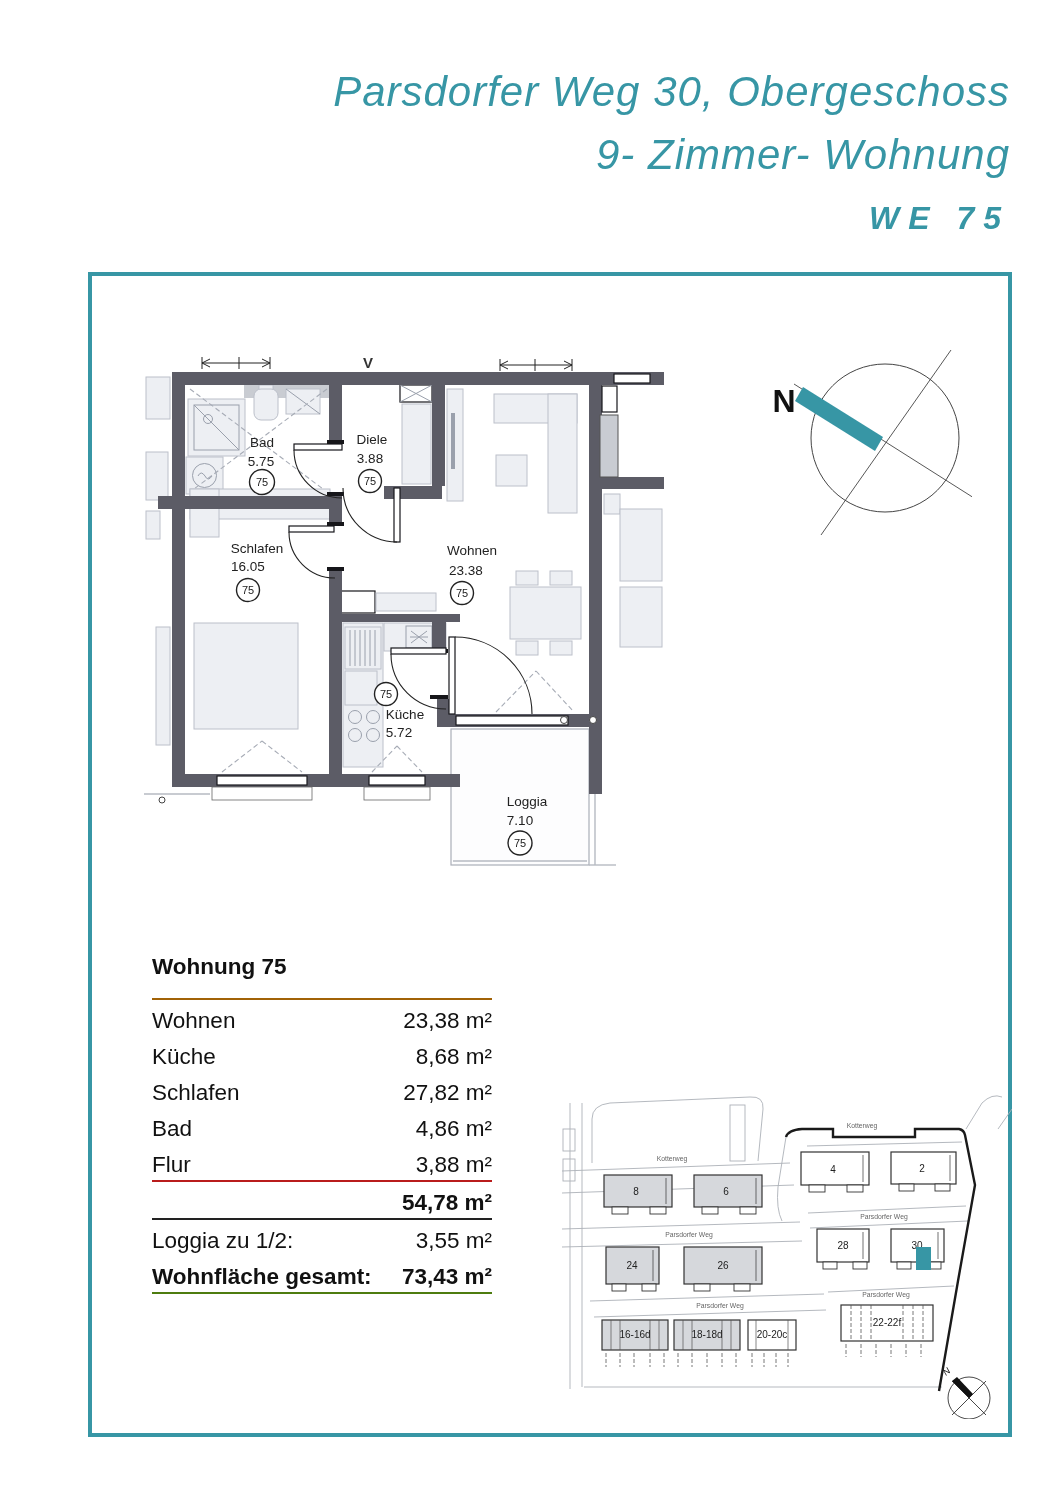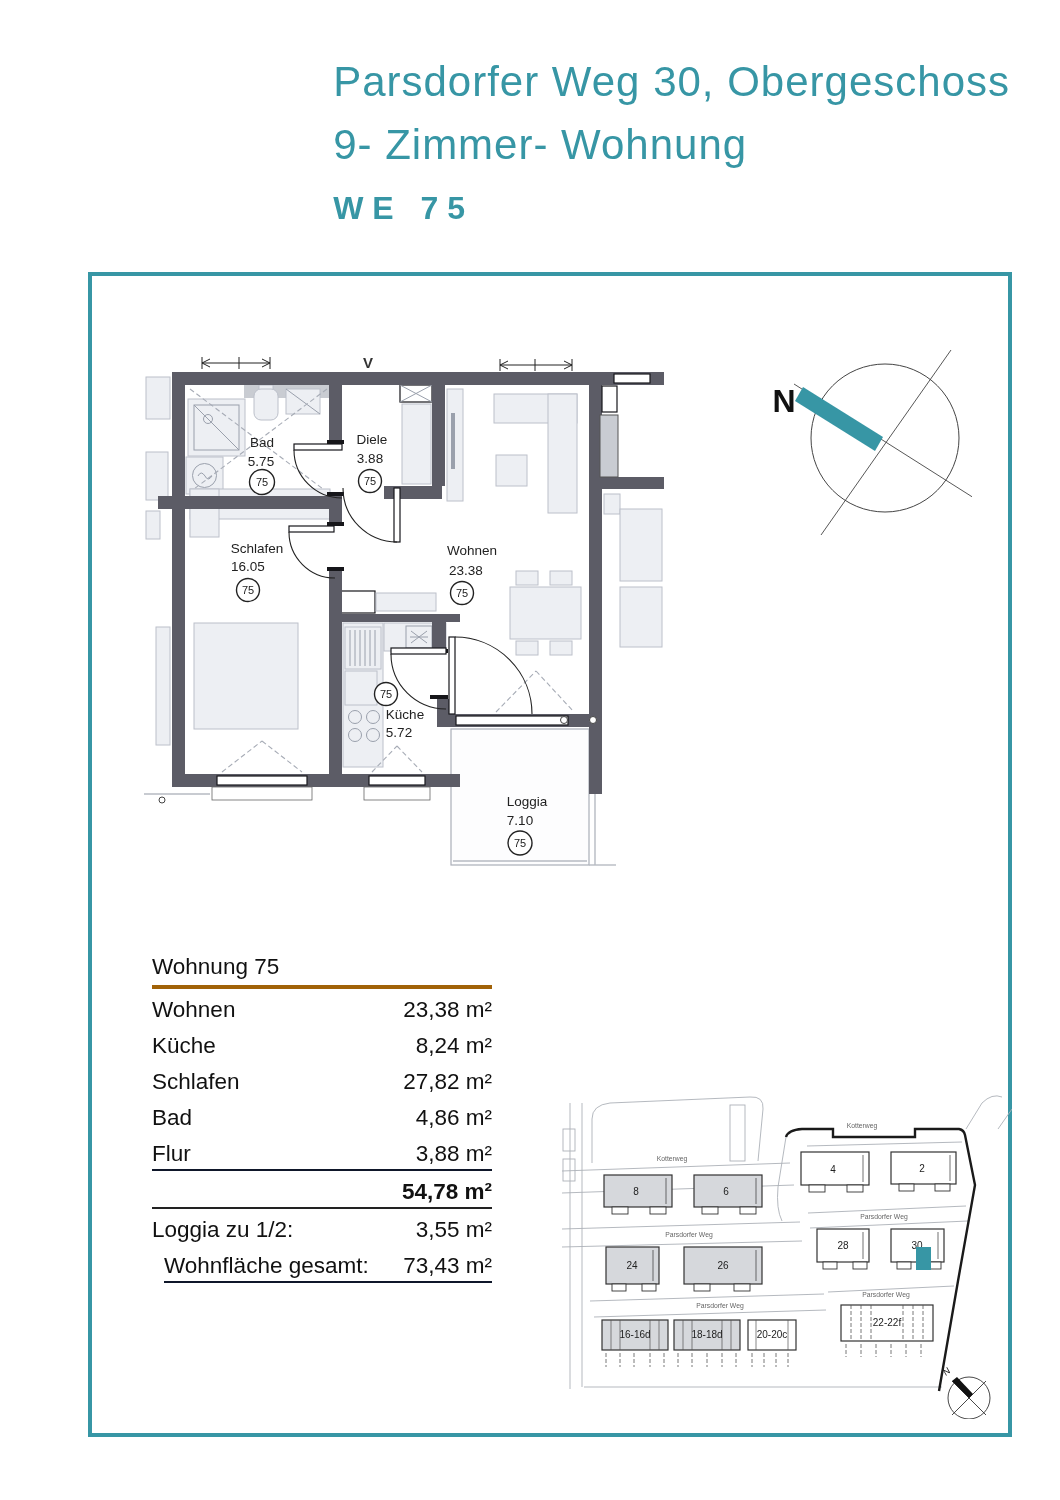--- a/index.html
+++ b/index.html
@@ -1,17 +1,17 @@
 <!DOCTYPE html>
 <html><head>
 <meta charset="utf-8">
 <style>
   html,body{margin:0;padding:0;background:#fff;}
   body{width:1060px;height:1500px;position:relative;font-family:"Liberation Sans",sans-serif;}
-  .title-block{position:absolute;top:50px;right:50px;color:#3796A5;}
+  .title-block{position:absolute;top:60px;right:50px;text-align:right;color:#3796A5;font-style:italic;}
   .title-l1,.title-l2{font-size:42px;line-height:63px;font-weight:500;letter-spacing:1px;}
   .title-l3{font-size:32px;line-height:64px;font-weight:bold;letter-spacing:9px;}
   .frame{position:absolute;left:88px;top:272px;width:916px;height:1157px;border:4px solid #3796A5;background:#fff;}
   svg{font-family:"Liberation Sans",sans-serif;}
   .plan-svg{position:absolute;left:52px;top:73px;}
   .compass-svg{position:absolute;left:550px;top:60px;}
   .site-svg{position:absolute;left:470px;top:813px;}
   
   .w{fill:#5C5C66;}
   .jamb{fill:#16161a;}
@@ -25,25 +25,25 @@
   .arc{fill:none;stroke:#222;stroke-width:1.1;}
   .oc{fill:#fff;stroke:#444;stroke-width:1;}
   .rlbl{font-size:13.5px;fill:#222;}
   .circ{fill:#fff;stroke:#222;stroke-width:1.4;}
   .ctxt{font-size:11px;fill:#222;}
   .logf{fill:#FDFDFE;stroke:#ABAFB8;stroke-width:1.2;}
   .dim{stroke:#222;stroke-width:1;fill:none;}
   .vmark{font-size:15px;fill:#333;font-weight:600;}
   
   .area-table{position:absolute;left:60px;top:678px;width:340px;font-size:22.5px;color:#111;}
-  .at-title{font-weight:normal;padding-bottom:5px;border-bottom:4px solid #a16207;}
+  .at-title{font-weight:bold;padding-bottom:18px;border-bottom:2px solid #a16207;}
   .at-row{display:flex;justify-content:space-between;height:34px;align-items:flex-end;padding-bottom:2px;}
-  .at-flur{border-bottom:2px solid #0f172a;gap:37px;}
+  .at-flur{border-bottom:2px solid #b91c1c;gap:37px;}
   .at-sub{border-bottom:2px solid #222;font-weight:bold;justify-content:flex-end;}
-  .at-total{border-bottom:2px solid #0f172a;font-weight:normal;margin-left:12px;}
+  .at-total{border-bottom:2px solid #4d7c0f;font-weight:bold;}
   
   .sp-road{stroke:#ADB1B8;stroke-width:0.9;fill:none;}
   .sp-bound{stroke:#1a1a1a;stroke-width:2.4;fill:none;}
   .sp-bld-g{fill:#D6D8DC;stroke:#333;stroke-width:1.2;}
   .sp-bld-w{fill:#fff;stroke:#333;stroke-width:1.2;}
   .sp-stub{fill:#fff;stroke:#333;stroke-width:0.9;}
   .sp-in{stroke:#333;stroke-width:0.7;fill:none;}
   .sp-lbl{font-size:10px;fill:#222;}
   .sp-street{font-size:6.8px;fill:#666;}
   .sp-pl{stroke:#555;stroke-width:0.7;}
@@ -270,21 +270,21 @@
   </svg>
 
   <div class="area-table">
     <div class="at-title">Wohnung 75</div>
     <div class="at-row">
       <span>Wohnen</span>
       <span>23,38 m²</span>
     </div>
     <div class="at-row">
       <span>Küche</span>
-      <span>8,24 m²</span>
+      <span>8,68 m²</span>
     </div>
     <div class="at-row">
       <span>Schlafen</span>
       <span>27,82 m²</span>
     </div>
     <div class="at-row">
       <span>Bad</span>
       <span>4,86 m²</span>
     </div>
     <div class="at-row at-flur">

